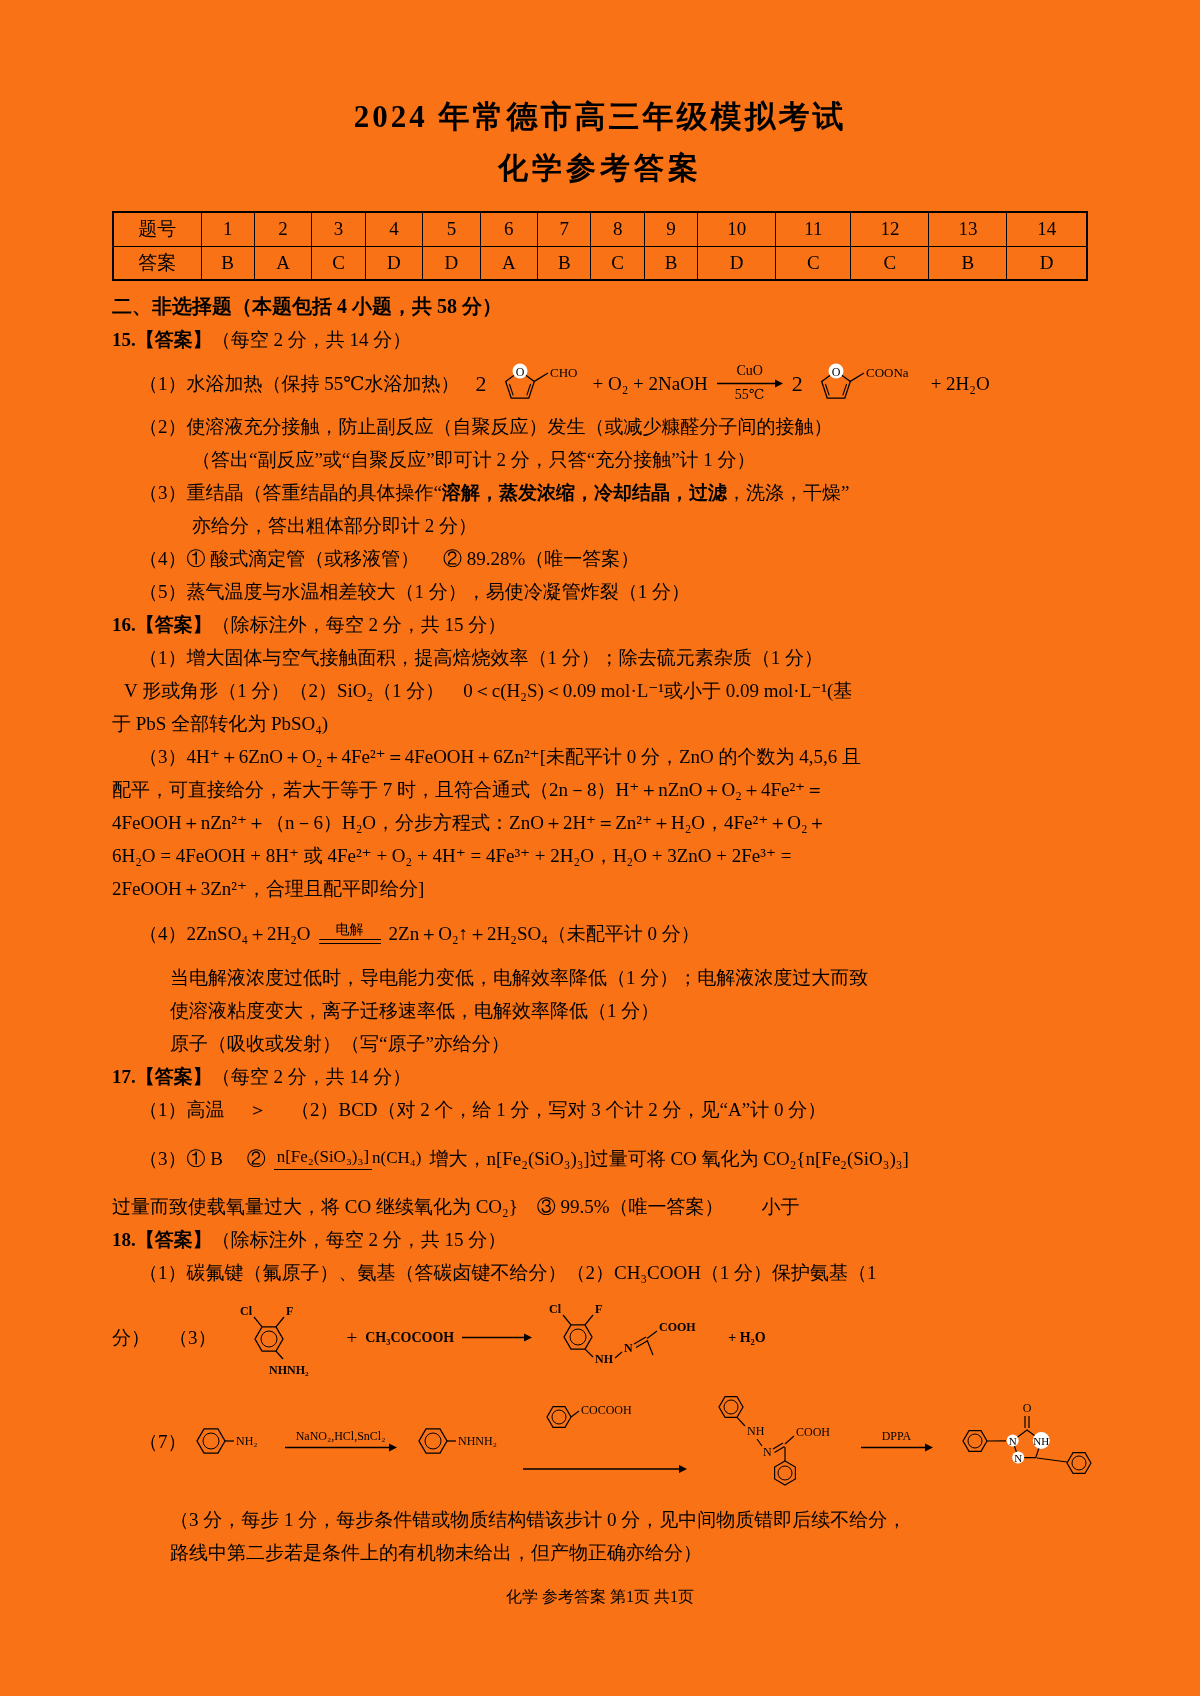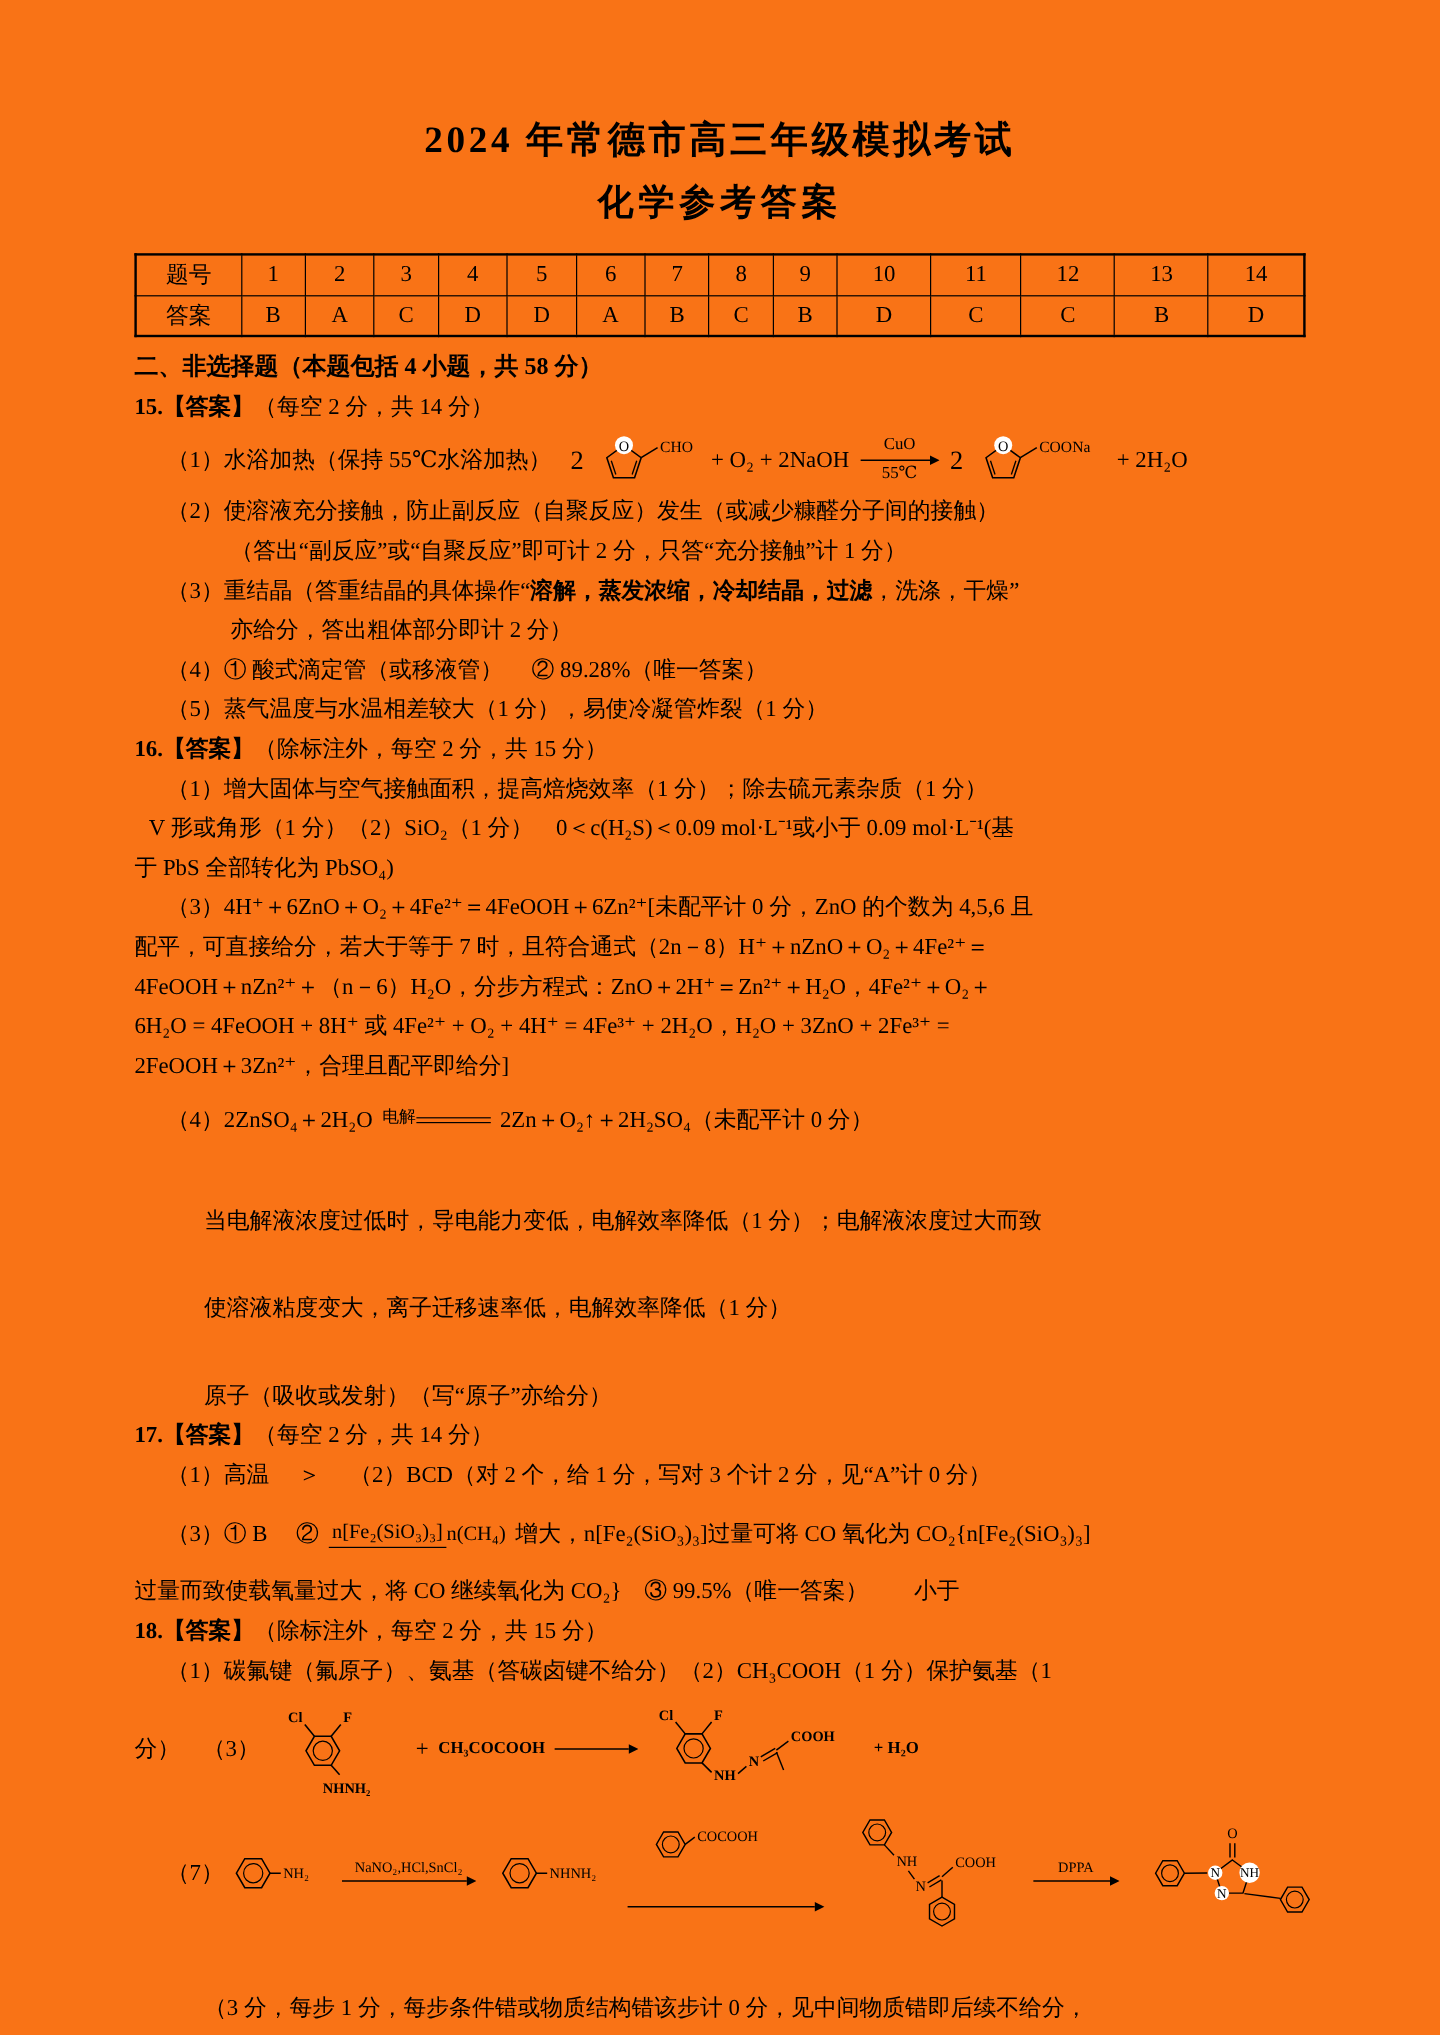--- a/index.html
+++ b/index.html
@@ -7,35 +7,35 @@
   .page {
     width:1200px; height:1696px; background:#f97316; color:#000;
     padding:96px 112px 0 112px; overflow:hidden;
     font-family:"Liberation Serif","DejaVu Serif",serif;
     font-size:19px;
   }
   .title { text-align:center; font-size:31px; font-weight:bold; letter-spacing:3px; }
   .subtitle { text-align:center; font-size:30px; font-weight:bold; letter-spacing:4px; margin-top:10px; margin-bottom:22px; }
   .sec-head { font-weight:bold; font-size:20px; line-height:34px; }
   .line { line-height:33px; min-height:33px; }
-  .ind-half { padding-left:12px;font-family:Liberation Serif, serif; }
+  .ind-half { padding-left:12px; }
   .ind1 { padding-left:27px; }
   .ind2 { padding-left:80px; }
-  .ind3 { padding-left:58px;margin-top:40px; }
+  .ind3 { padding-left:58px; }
   .bold { font-weight:bold; }
   table.ans-table { border-collapse:collapse; width:100%; margin:5px 0 8px 0; border:2px solid #000; }
   table.ans-table td { border:1px solid #000; text-align:center; height:34px; font-size:19px; }
   table.ans-table td:first-child { width:88px; }
   .flexline { display:flex; align-items:center; flex-wrap:nowrap; }
   .equation { display:inline-flex; align-items:center; gap:5px; margin-left:16px; }
   .coef { font-size:22px; }
   .rxn-arrow { display:inline-flex; flex-direction:column; align-items:center; line-height:1.05; margin:0 4px; }
   .rxn-arrow .ctop, .rxn-arrow .cbot { font-size:14px; }
   .rxn-arrow .small { font-size:12px; }
-  .elec { display:inline-flex; flex-direction:row; align-items:center; line-height:1; margin:0 8px; }
+  .elec { display:inline-flex; flex-direction:column; align-items:center; line-height:1; margin:0 8px; }
   .elec-label { font-size:14px; margin-bottom:2px; }
   .dbl { width:62px; height:5px; border-top:1.5px solid #000; border-bottom:1.5px solid #000; }
   .eq4line { height:56px; }
   .frac { display:inline-flex; flex-direction:row; align-items:center; margin:0 8px; font-size:17px; line-height:1.35; }
   .frac .num { border-bottom:1.4px solid #000; padding:0 3px; }
   .fracline { height:64px; }
   .struct-row { display:flex; align-items:center; gap:8px; }
   .schemeline { margin:6px 0; }
   .reagent-b { font-weight:bold; font-size:14px; }
   svg { display:block; }

